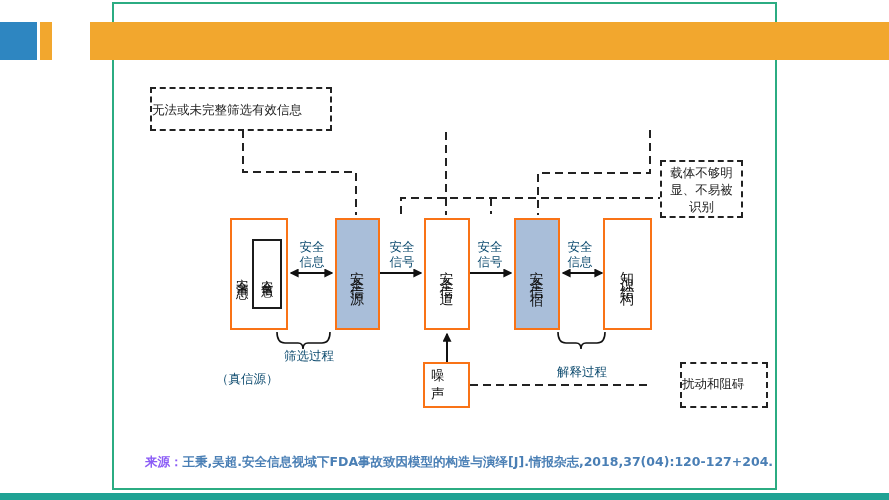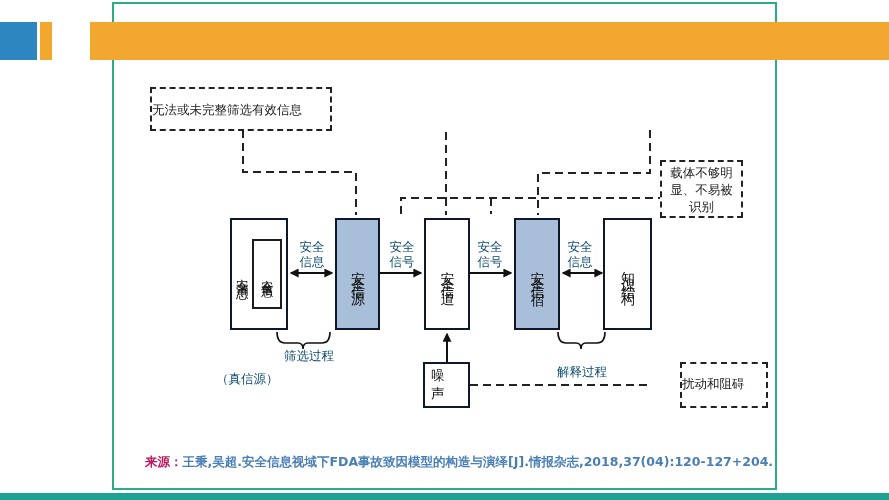--- a/index.html
+++ b/index.html
@@ -29,41 +29,41 @@
   
   .note {
     border:2px dashed #222; background:#fff; font-size:12.5px; line-height:17px;
     display:flex; align-items:center; color:#222;
   }
   .note.center { justify-content:flex-start; text-align:center; }
   .note.left   { justify-content:flex-start; padding-left:14px; text-align:left; }
   .prewrap { white-space:pre-line; }
   
   .fbox {
-    border:2px solid #0f172a; background:#fff;
-    display:flex; align-items:center; justify-content:center;font-family:Liberation Serif, serif;
+    border:2px solid #f97316; background:#fff;
+    display:flex; align-items:center; justify-content:center;
   }
   .fbox.blue { background:#A9BED9; }
   .vtext {
     writing-mode:vertical-rl; text-orientation:upright;
     font-size:14px; letter-spacing:7px; color:#111; line-height:1;
   }
   .vtext.small { font-size:12.5px; letter-spacing:3px; }
   .msgbox { display:flex; flex-direction:row; align-items:center; justify-content:space-evenly; }
   .innerbox {
     border:2px solid #1c1c1c; width:26px; height:66px;
     display:flex; align-items:center; justify-content:center;
   }
   
   .lbl { font-size:12.5px; line-height:15px; color:#0c4a6e; }
   .lbl.c { text-align:center; }
   .noise-text { font-size:13.5px; letter-spacing:6px; padding-left:6px; }
   
   .citation { position:absolute; left:145px; top:454px; font-size:12.5px; font-weight:bold; white-space:nowrap; }
-  .cite-prefix { color:#be185d; }
+  .cite-prefix { color:#8b5cf6; }
   .cite-text   { color:#4A7FB5; }
   svg.wires { position:absolute; left:0; top:0; }
 </style>
 </head>
 <body>
 
 <div class="stage">
 
   <div class="deco-blue"></div>
   <div class="deco-gold"></div>

